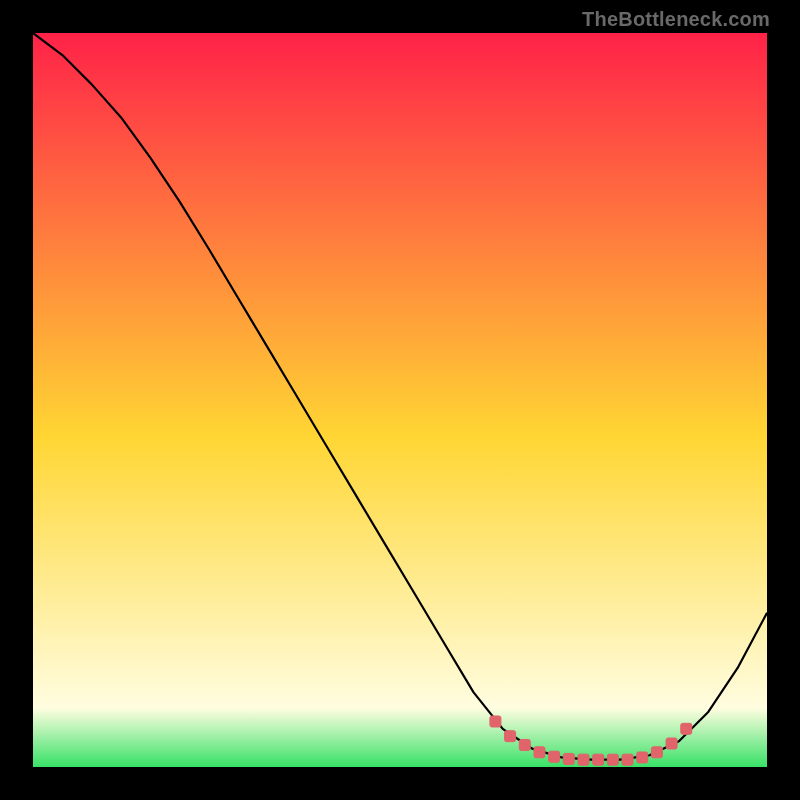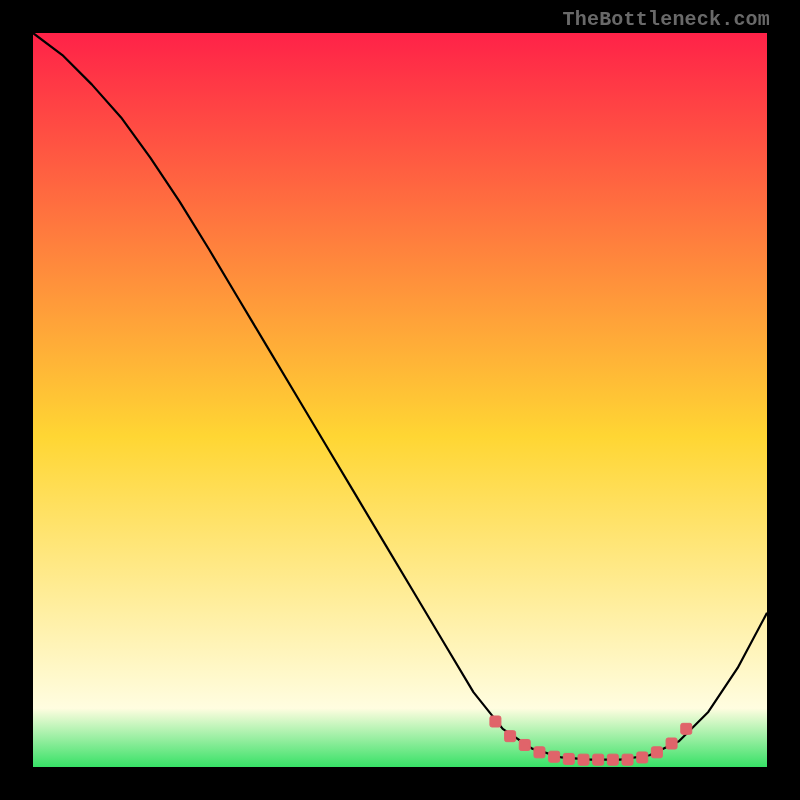--- a/index.html
+++ b/index.html
@@ -33,21 +33,20 @@
   }
   .watermark {
     position: absolute;
     right: 30px;
     top: 8px;
     font-size: 20px;
     font-weight: 600;
     color: #696969;
     letter-spacing: 0.2px;
     user-select: none;
-    font-family: Liberation Mono, monospace;
   }
 </style>
 </head>
 <body>
 
 <div class="frame">
 
   <div class="watermark">TheBottleneck.com</div>
 
   <div class="plot-wrap">

